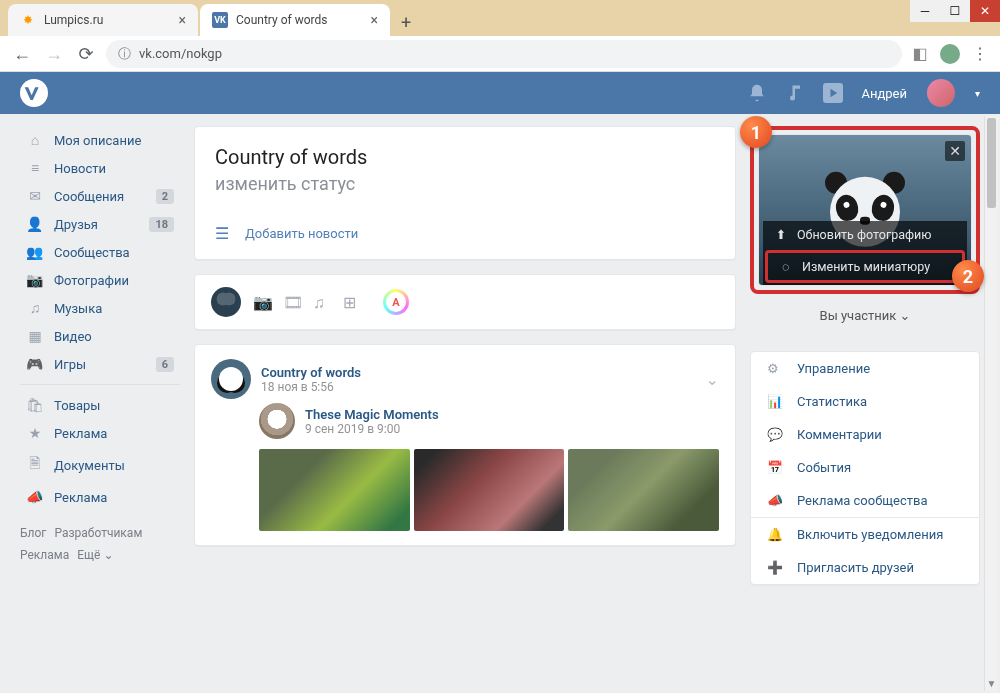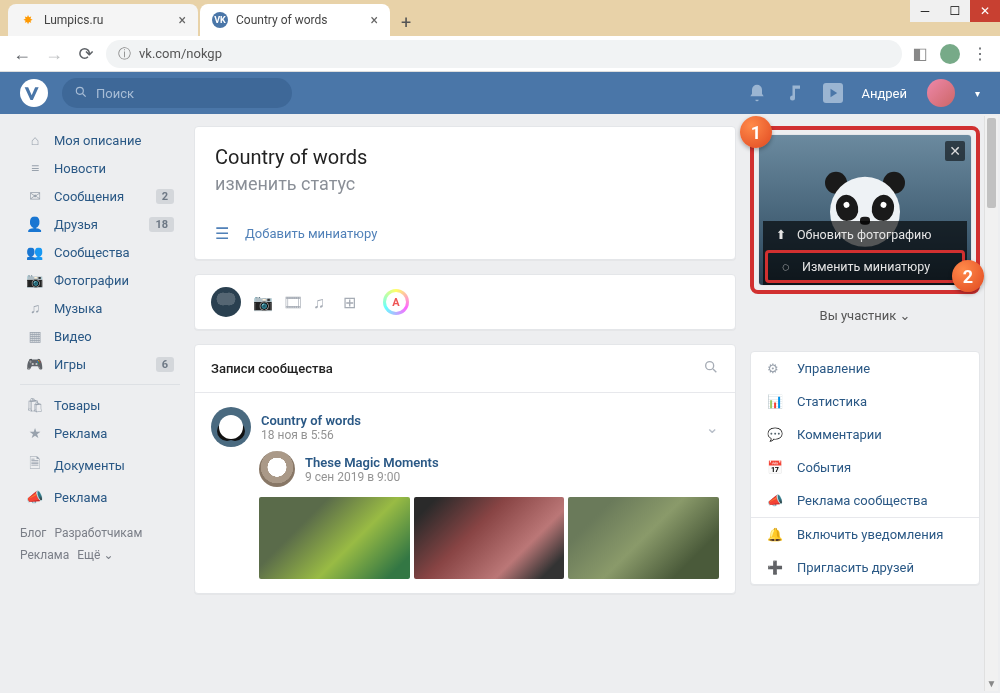--- a/index.html
+++ b/index.html
@@ -131,21 +131,21 @@
 <body>
 
 <div class="browser-chrome">
   <div class="tab-strip">
     <div class="tab">
       <span class="tab-icon" style="color:#f90;">✸</span>
       <span>Lumpics.ru</span>
       <span class="tab-close">×</span>
     </div>
     <div class="tab active">
-      <span class="tab-icon" style="background:#4a76a8;color:#fff;border-radius:8px;font-size:9px;font-weight:bold;">VK</span>
+      <span class="tab-icon" style="background:#4a76a8;color:#fff;border-radius:2px;font-size:9px;font-weight:bold;">VK</span>
       <span>Country of words</span>
       <span class="tab-close">×</span>
     </div>
     <div class="new-tab">+</div>
     <div class="window-controls">
       <div class="win-btn win-min">─</div>
       <div class="win-btn win-max">☐</div>
       <div class="win-btn win-close">✕</div>
     </div>
   </div>
@@ -167,29 +167,20 @@
     </div>
   </div>
 </div>
 
 <div class="vk-header">
   <div class="vk-logo">
     <svg viewBox="0 0 24 24">
         <path fill="#4a76a8" d="M4 7h3l3 7 3-7h3l-5 11h-2z"></path>
       </svg>
   </div>
-  <div class="vk-search">
-    <span>
-      <svg viewBox="0 0 24 24" width="14" height="14">
-          <circle cx="10" cy="10" r="6" fill="none" stroke="#a8bdd6" stroke-width="2"></circle>
-          <line x1="15" y1="15" x2="20" y2="20" stroke="#a8bdd6" stroke-width="2"></line>
-        </svg>
-    </span>
-    <span>Поиск</span>
-  </div>
   <div class="vk-header-right">
     <div class="vk-hdr-icon">
       <svg viewBox="0 0 24 24">
           <path fill="#9bb5d2" d="M12 2a6 6 0 00-6 6v5l-2 3h16l-2-3V8a6 6 0 00-6-6zm0 20a2 2 0 002-2h-4a2 2 0 002 2z"></path>
         </svg>
     </div>
     <div class="vk-hdr-icon">
       <svg viewBox="0 0 24 24">
           <path fill="#9bb5d2" d="M9 3v12a3 3 0 103 3V7h6V3z"></path>
         </svg>
@@ -273,45 +264,36 @@
   </div>
 
   <div class="main-col">
     <div class="card">
       <div class="profile-header">
         <div class="profile-title">Country of words</div>
         <div class="profile-status">изменить статус</div>
       </div>
       <div class="add-desc">
         <span class="icn">☰</span>
-        <span>Добавить миниатюру</span>
+        <span>Добавить новости</span>
       </div>
     </div>
 
     <div class="card compose">
       <div class="compose-ava"></div>
       <div class="compose-icons">
         <span class="ci">📷</span>
         <span class="ci">🎞</span>
         <span class="ci">♫</span>
         <span class="ci">⊞</span>
       </div>
       <div class="story-circle"></div>
     </div>
 
     <div class="card">
-      <div class="wall-header">
-        <span>Записи сообщества</span>
-        <span class="wall-search">
-          <svg viewBox="0 0 24 24" width="16" height="16">
-              <circle cx="10" cy="10" r="6" fill="none" stroke="#a6acb5" stroke-width="2"></circle>
-              <line x1="15" y1="15" x2="20" y2="20" stroke="#a6acb5" stroke-width="2"></line>
-            </svg>
-        </span>
-      </div>
       <div class="post">
         <div class="post-head">
           <div class="post-ava"></div>
           <div>
             <div class="post-name">Country of words</div>
             <div class="post-date">18 ноя в 5:56</div>
           </div>
           <span class="post-chevron">⌄</span>
         </div>
         <div class="repost">

